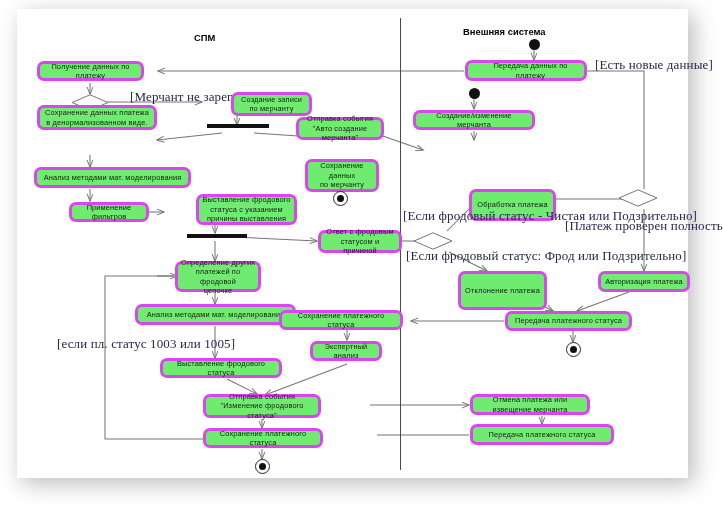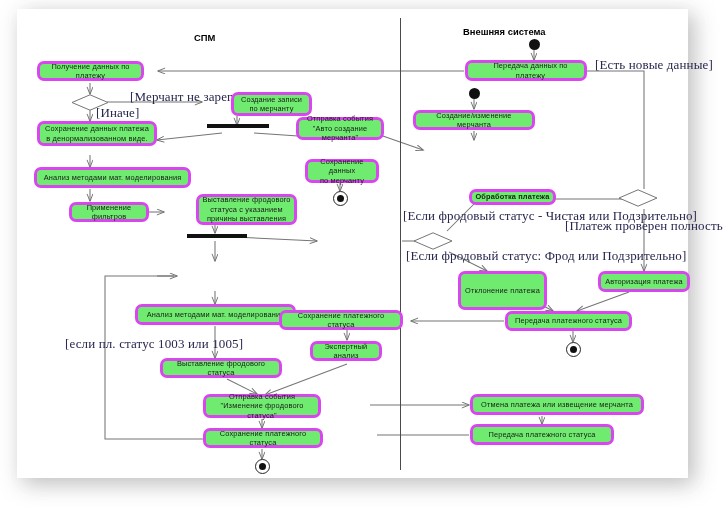--- a/index.html
+++ b/index.html
@@ -268,46 +268,51 @@
 
       <div class="guard" style="left:113px; top:84px;">[Мерчант не зарегист.]</div>
 
       <div class="guard" style="left:79px; top:100px;">[Иначе]</div>
 
       <div class="node" style="left:186px; top:83px; width:81px; height:24px;margin-left:28px;">Создание записи
 по мерчанту</div>
 
       <div class="fork-bar" style="left:190px; top:115px; width:62px;"></div>
 
-      <div class="node" style="left:20px; top:112px; width:120px; height:25px;">Сохранение данных платежа
+      <div class="node" style="left:20px; top:96px; width:120px; height:25px;">Сохранение данных платежа
 в денормализованном виде.</div>
 
       <div class="node" style="left:17px; top:158px; width:157px; height:21px;">Анализ методами мат. моделирования</div>
 
       <div class="node" style="left:52px; top:193px; width:80px; height:20px;">Применение фильтров</div>
 
       <div class="node" style="left:279px; top:108px; width:88px; height:23px;">Отправка события
 "Авто создание мерчанта"</div>
 
-      <div class="node" style="left:288px; top:150px; width:74px; height:24px;">Сохранение данных
+      <div class="node" style="left:288px; top:150px; width:74px; height:33px;">Сохранение данных
 по мерчанту</div>
 
       <div class="final-node" style="left:316px; top:182px;"></div>
 
       <div class="node" style="left:148px; top:185px; width:101px; height:31px;margin-left:31px;">Выставление фродового
 статуса с указанием
 причины выставления</div>
 
       <div class="fork-bar" style="left:170px; top:225px; width:60px;"></div>
 
-
+      <div class="node" style="left:301px; top:221px; width:84px; height:23px;">Ответ с фродовым
+статусом и причиной</div>
+
+      <div class="node" style="left:158px; top:252px; width:86px; height:31px;">Определение других
+платежей по фродовой
+цепочке</div>
 
       <div class="node" style="left:118px; top:295px; width:161px; height:21px;">Анализ методами мат. моделирования</div>
 
-      <div class="guard" style="left:48px; top:331px;">[если пл. статус 1003 или 1005]</div>
+      <div class="guard" style="left:40px; top:331px;">[если пл. статус 1003 или 1005]</div>
 
       <div class="node" style="left:143px; top:349px; width:122px; height:20px;">Выставление фродового статуса</div>
 
       <div class="node" style="left:262px; top:301px; width:124px; height:20px;">Сохранение платежного статуса</div>
 
       <div class="node" style="left:293px; top:332px; width:72px; height:20px;">Экспертный анализ</div>
 
       <div class="node" style="left:186px; top:385px; width:118px; height:24px;">Отправка события
 "Изменение фродового статуса"</div>
 
@@ -319,21 +324,21 @@
 
       <div class="node" style="left:448px; top:51px; width:122px; height:21px;padding-left:12px;">Передача данных по платежу</div>
 
       <div class="guard" style="left:578px; top:52px;">[Есть новые данные]</div>
 
       <div class="initial-node" style="left:452px; top:79px;"></div>
 
       <div class="node" style="left:396px; top:101px; width:122px; height:20px;text-align:center;">Создание/изменение мерчанта</div>
 
 
-      <div class="node" style="left:452px; top:180px; width:87px; height:16px;font-weight:bold;">Обработка платежа</div>
+      <div class="node" style="left:452px; top:180px; width:87px; height:32px;">Обработка платежа</div>
 
       <div class="decision" style="left:601px; top:180px; width:40px; height:18px;">
         <svg width="40" height="18" viewBox="0 0 40 18" xmlns="http://www.w3.org/2000/svg">
           <polygon points="20,0.8 39,9 20,17.2 1,9" fill="#ffffff" stroke="#757575" stroke-width="1"></polygon>
         </svg>
       </div>
 
       <div class="guard" style="left:548px; top:213px;">[Платеж проверен полностью]</div>
 
       <div class="decision" style="left:396px; top:223px; width:40px; height:18px;">
@@ -347,19 +352,19 @@
       <div class="guard" style="left:389px; top:243px;">[Если фродовый статус: Фрод или Подзрительно]</div>
 
       <div class="node" style="left:441px; top:262px; width:89px; height:39px;">Отклонение платежа</div>
 
       <div class="node" style="left:581px; top:262px; width:92px; height:21px;">Авторизация платежа</div>
 
       <div class="node" style="left:488px; top:302px; width:127px; height:20px;">Передача платежного статуса</div>
 
       <div class="final-node" style="left:549px; top:333px;"></div>
 
-      <div class="node" style="left:453px; top:385px; width:174px; height:21px;text-align:center;">Отмена платежа или извещение мерчанта</div>
+      <div class="node" style="left:453px; top:385px; width:120px; height:21px;text-align:center;">Отмена платежа или извещение мерчанта</div>
 
       <div class="node" style="left:453px; top:415px; width:144px; height:21px;">Передача платежного статуса</div>
 
     </div>
   </div>
 </div>
 
 </body></html>

